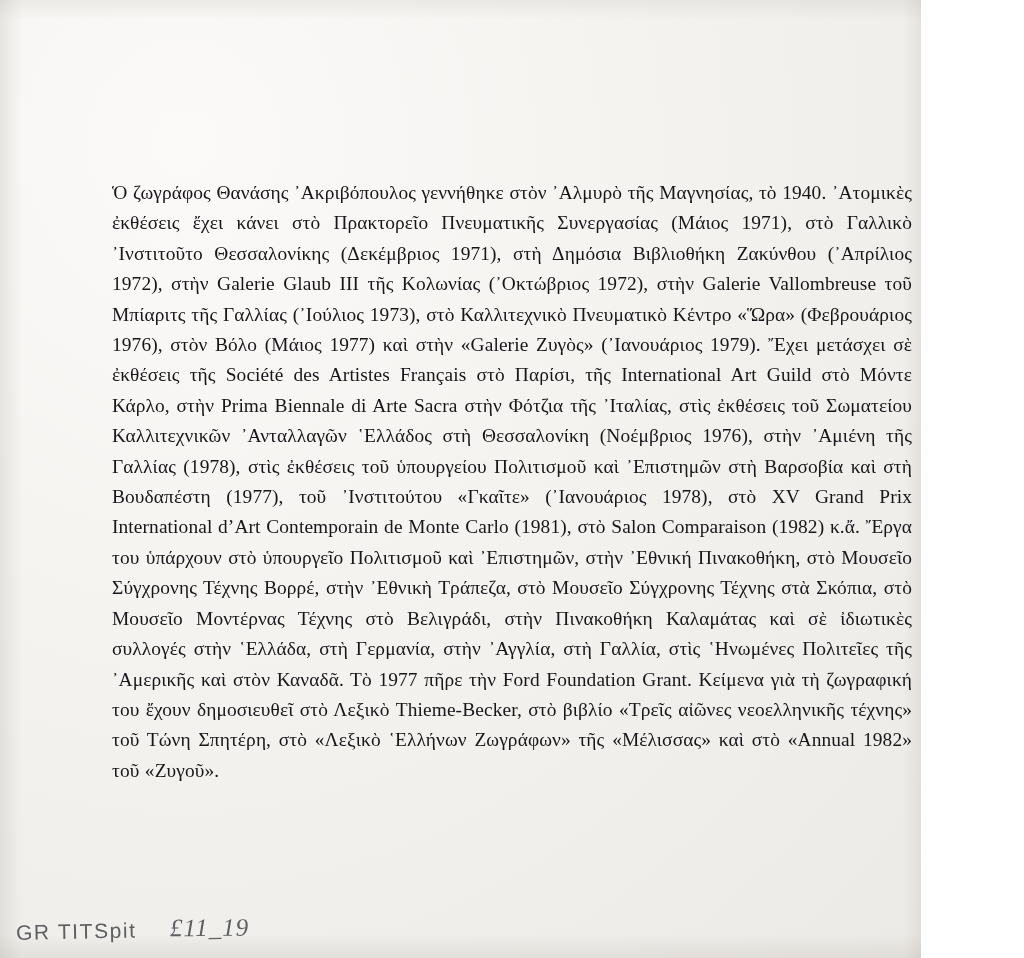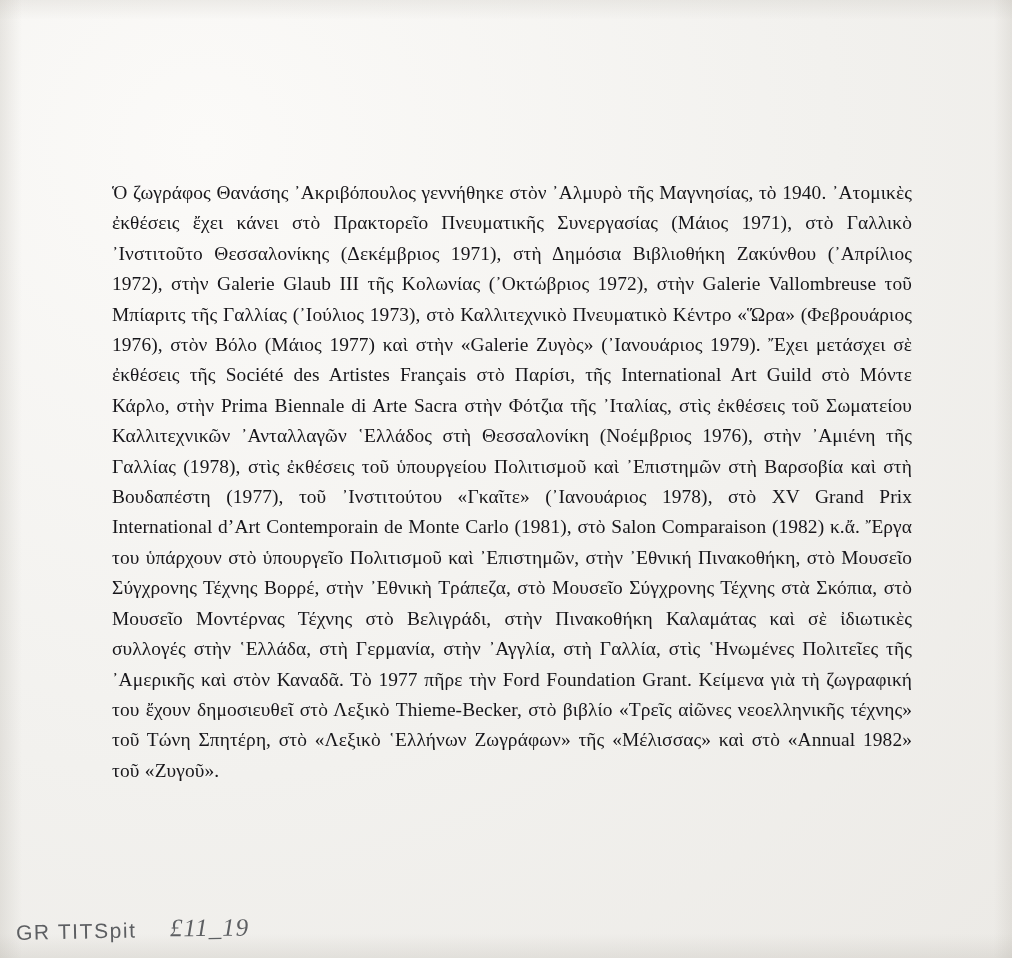--- a/index.html
+++ b/index.html
@@ -8,21 +8,21 @@
   }
   body {
     width: 1024px;
     height: 958px;
     background: #ffffff;
     font-family: "Liberation Serif", serif;
     overflow: hidden;
   }
   .page {
     position: relative;
-    width: 1012px;
+    width: 921px;
     height: 958px;
     background: #f4f3f0;
     background-image:
       radial-gradient(ellipse at 20% 15%, #fbfaf8 0%, #f2f1ee 55%, #eceae6 100%);
   }
   
   .page:before {
     content: "";
     position: absolute;
     inset: 0;

